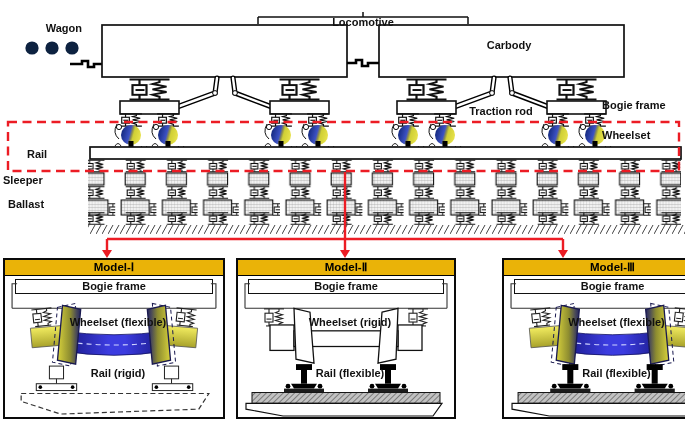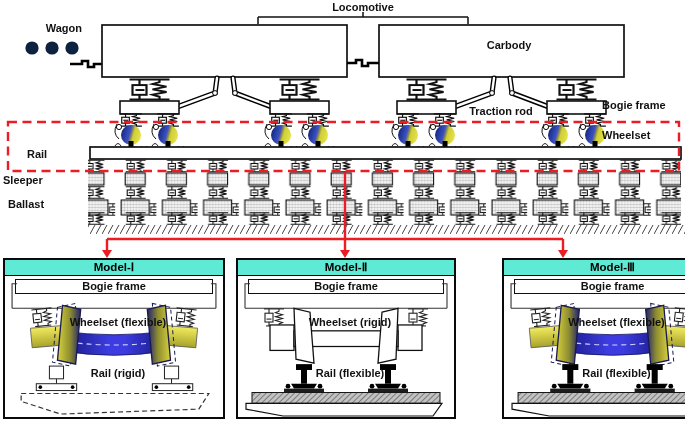--- a/index.html
+++ b/index.html
@@ -3,21 +3,21 @@
 <meta charset="utf-8">
 <style>
   html,body{margin:0;padding:0;background:#fff;}
   #stage{position:relative;width:685px;height:423px;background:#fff;overflow:hidden;
          font-family:"Liberation Sans",sans-serif;color:#111;}
   svg{display:block}
   .abs{position:absolute;}
   .lbl{position:absolute;font-weight:bold;font-size:11px;line-height:12px;white-space:nowrap;color:#111;}
   
   .panel{position:absolute;top:258px;height:161px;border:2px solid #0a0a0a;background:#fff;box-sizing:border-box;}
-  .phdr{position:absolute;left:0;top:0;right:0;height:15px;background:#5eead4;border-bottom:1.6px solid #000;
+  .phdr{position:absolute;left:0;top:0;right:0;height:15px;background:#eab308;border-bottom:1.6px solid #000;
         text-align:center;font-weight:bold;font-size:11.5px;line-height:15px;color:#000;}
   .bogiebox{position:absolute;left:10px;right:10px;top:19px;height:13px;border:1.5px solid #111;background:#fff;
         text-align:center;font-weight:bold;font-size:11px;line-height:13px;}
   .psvg{position:absolute;left:0;top:16px;width:100%;height:141px;}
   .plbl{position:absolute;left:8px;right:0;text-align:center;font-weight:bold;font-size:11px;}
   .pl-wheel{top:56px;}
   .pl-rail{top:107px;}
 </style>
 </head>
 <body>
@@ -197,21 +197,21 @@
     <path d="M345,172 V239 M107,239 H563 M107,239 V251 M345,239 V251 M563,239 V251"></path>
   </g>
   <g fill="#EC1C24" stroke="none">
     <path d="M102,250 H112 L107,258 Z"></path>
         <path d="M340,250 H350 L345,258 Z"></path>
         <path d="M558,250 H568 L563,258 Z"></path>
   </g>
 </svg>
 
 <span class="lbl" style="left:20px;top:22px;width:62px;text-align:right">Wagon</span>
-<span class="lbl" style="left:320px;top:1px;width:86px;text-align:center">Locomotive</span>
+<span class="lbl" style="left:320px;top:16px;width:86px;text-align:center">Locomotive</span>
 <span class="lbl" style="left:379px;top:39px;width:260px;text-align:center">Carbody</span>
 <span class="lbl" style="left:455px;top:105px;width:92px;text-align:center">Traction rod</span>
 <span class="lbl" style="left:602px;top:99px">Bogie frame</span>
 <span class="lbl" style="left:602px;top:129px">Wheelset</span>
 <span class="lbl" style="left:27px;top:148px">Rail</span>
 <span class="lbl" style="left:3px;top:174px">Sleeper</span>
 <span class="lbl" style="left:8px;top:198px">Ballast</span>
 
 <div class="panel" style="left:3px;width:222px;">
   <div class="phdr">

